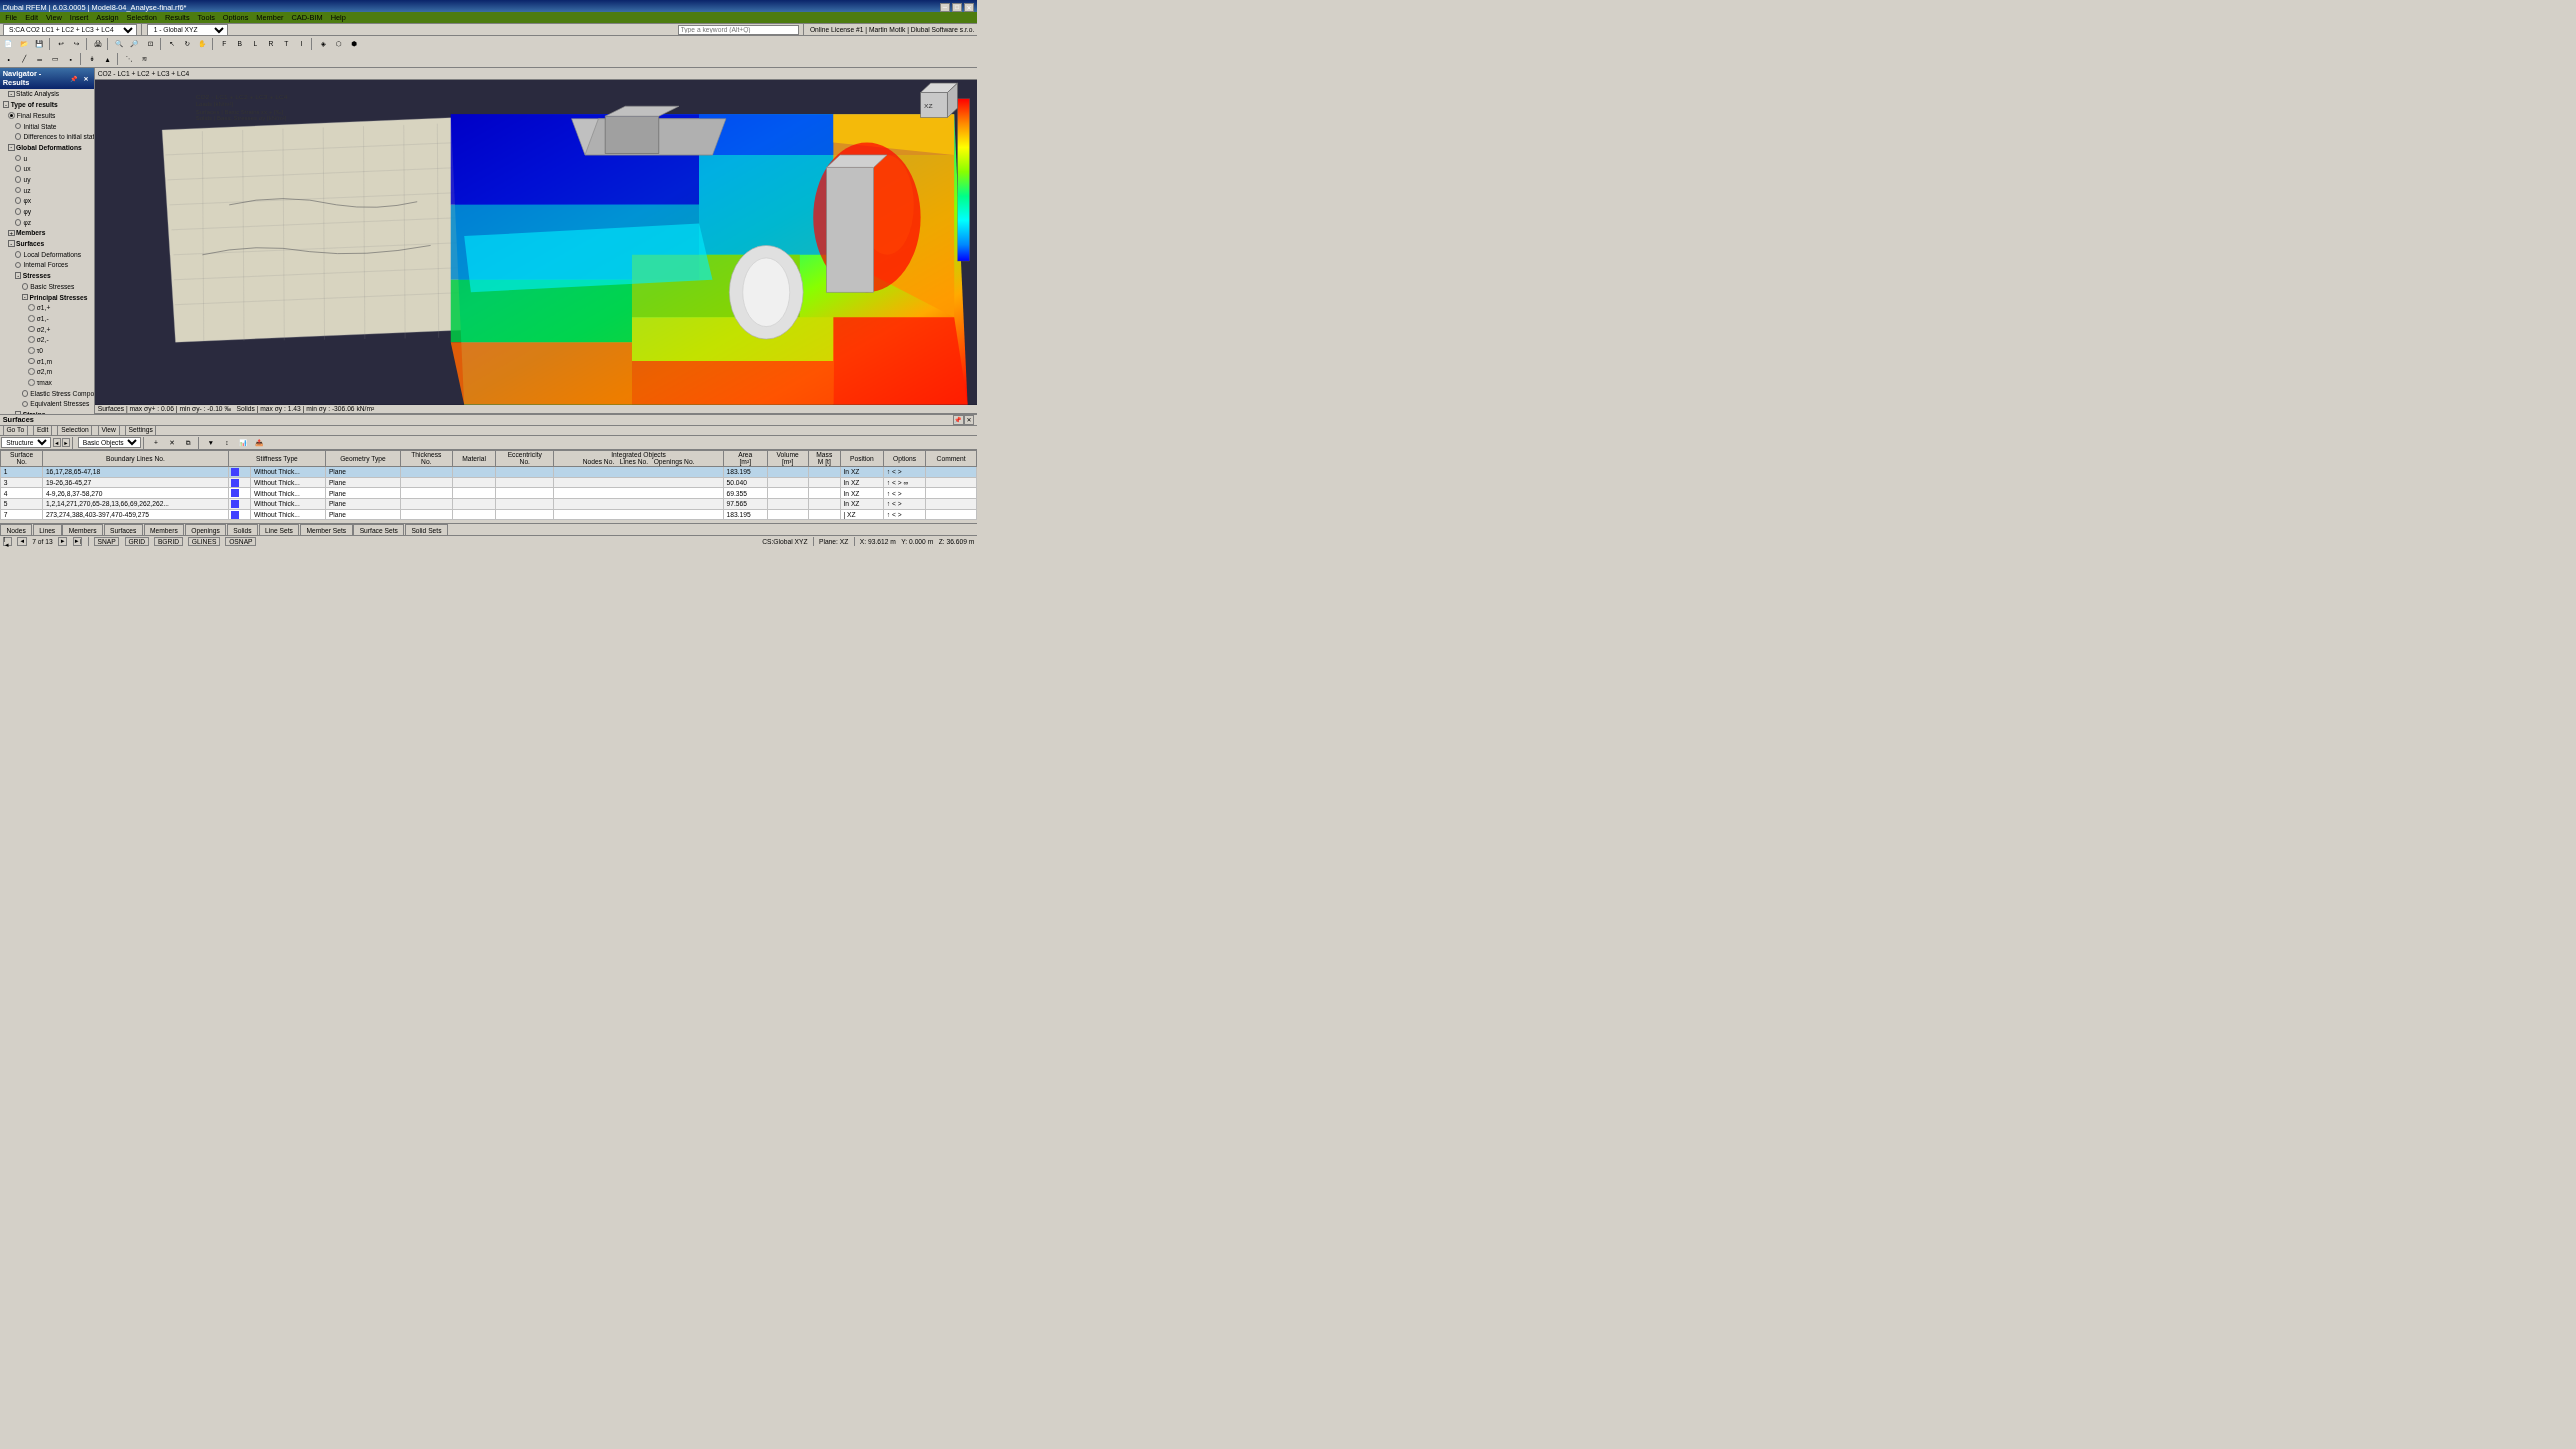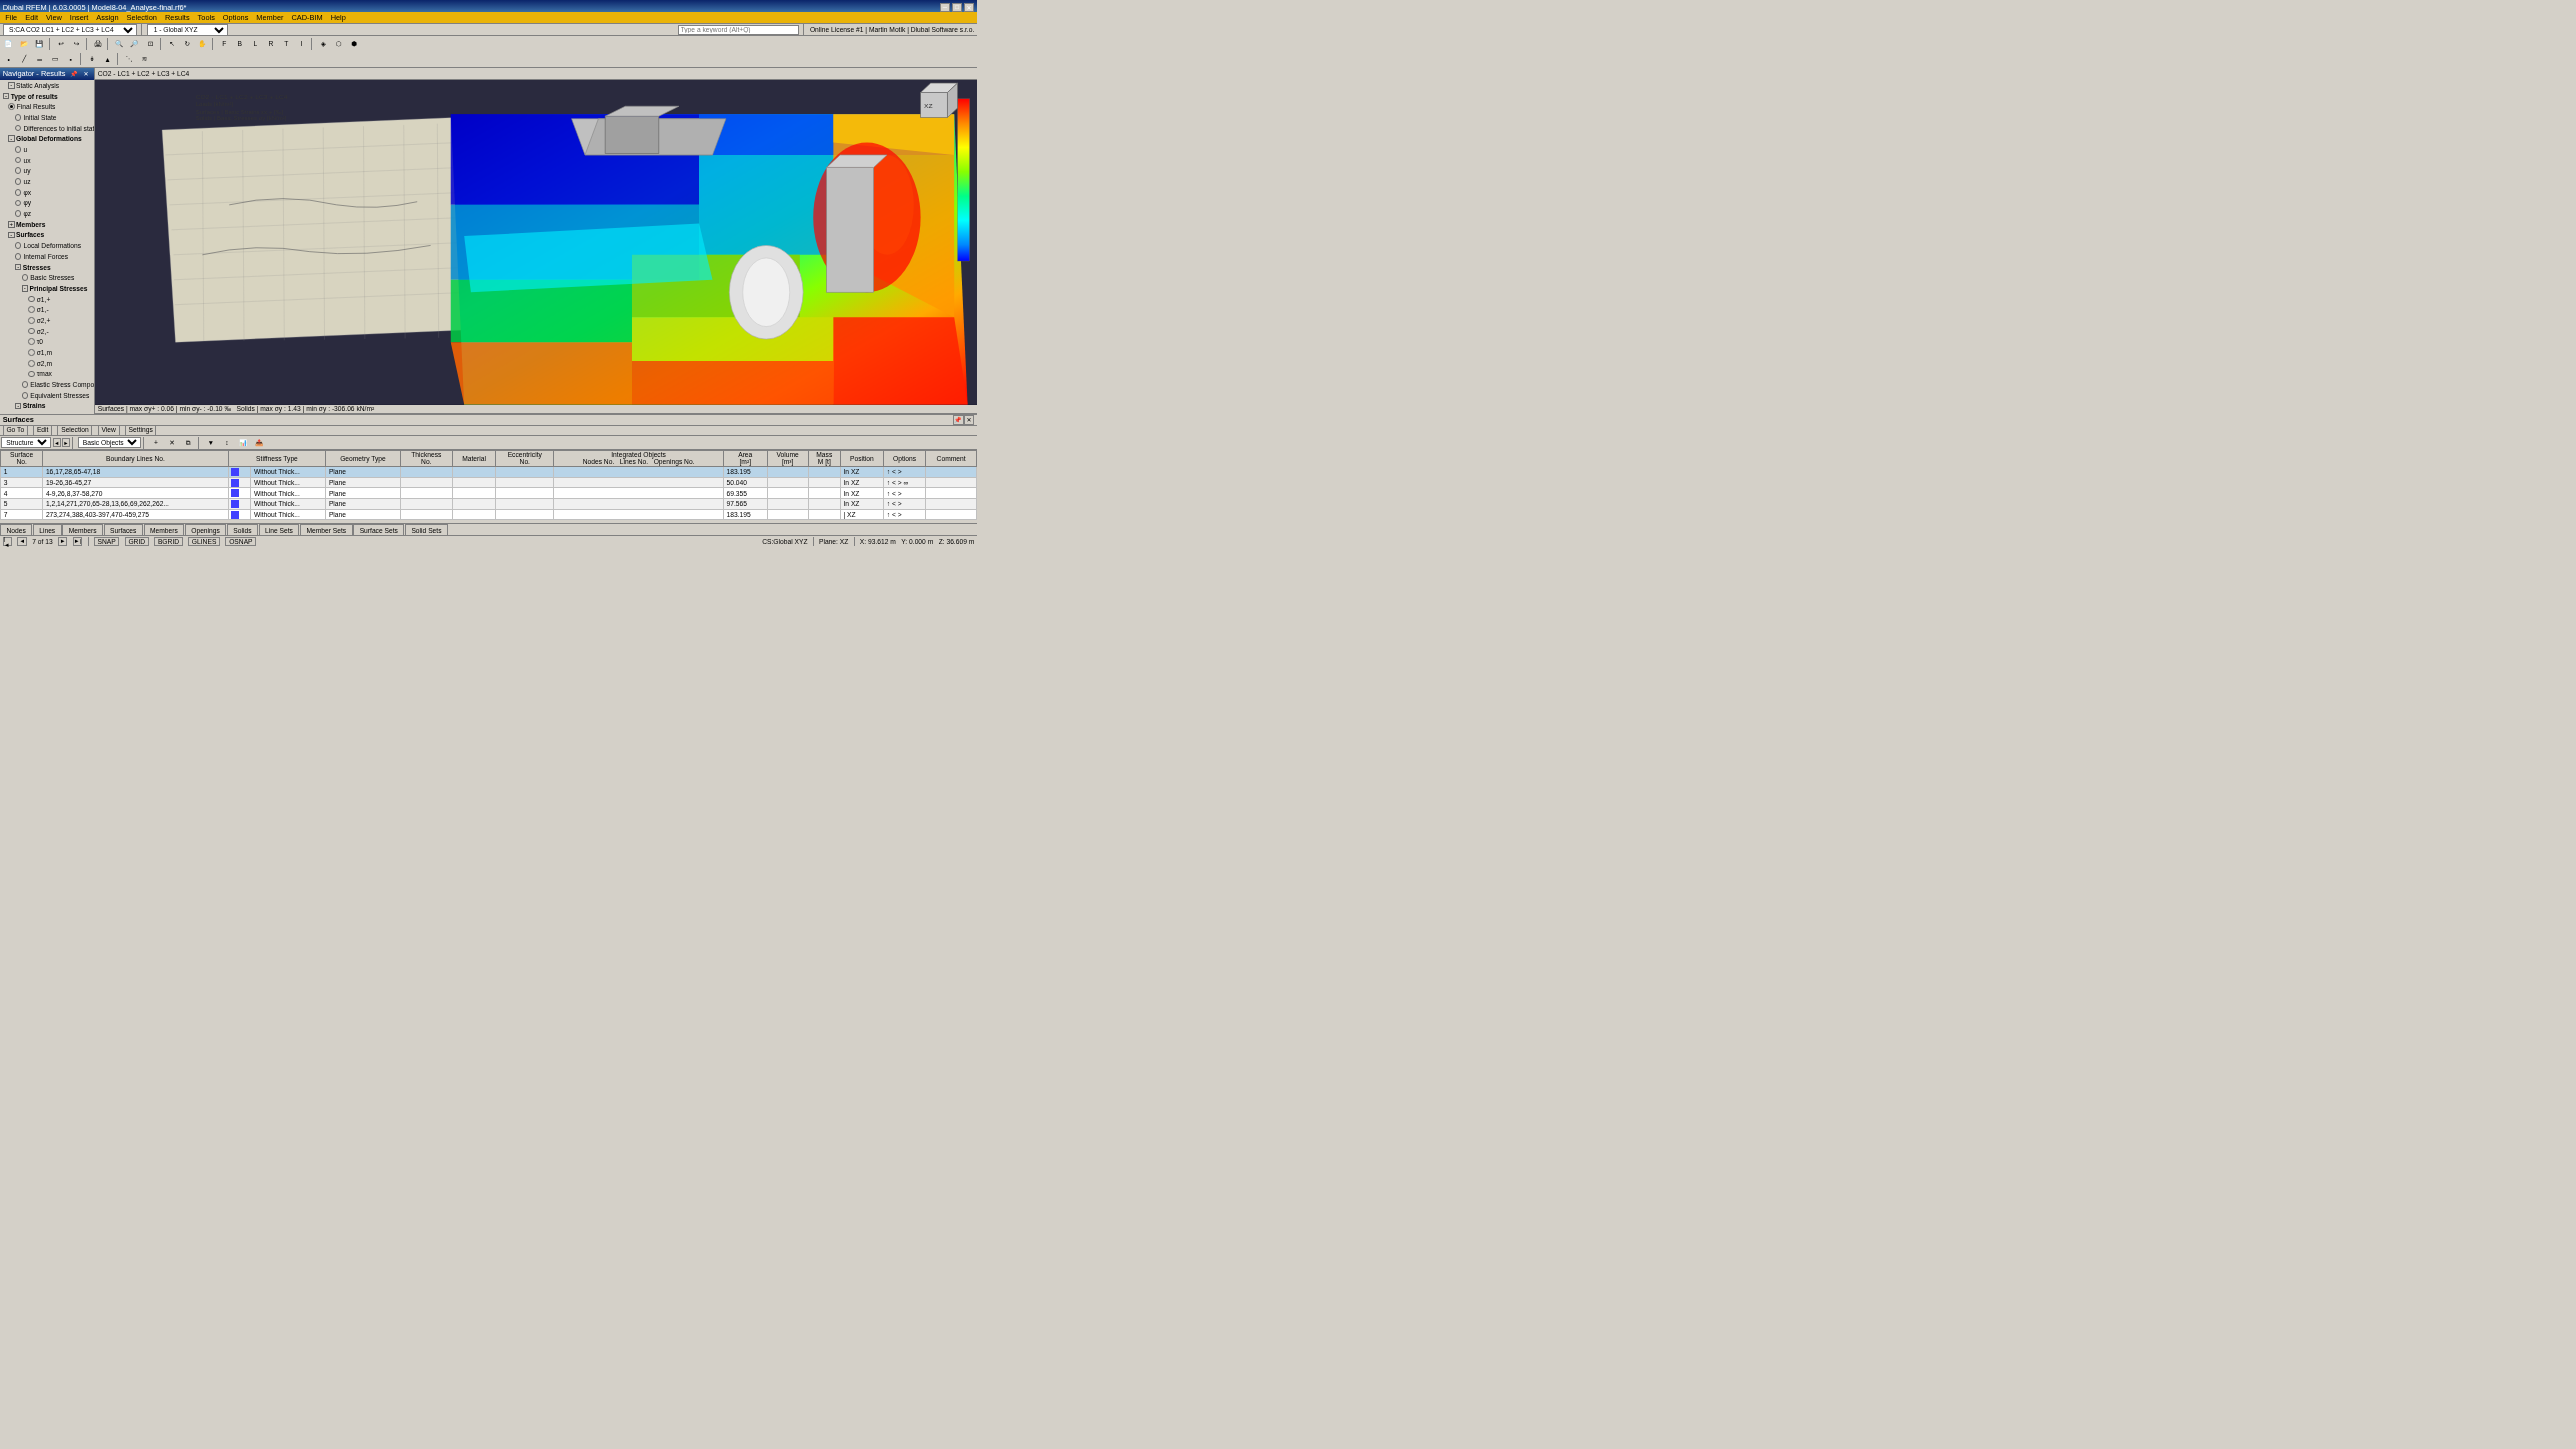--- a/index.html
+++ b/index.html
@@ -36,21 +36,21 @@
       font-size: 6px;
       display: flex;
       align-items: center;
       justify-content: center;
       cursor: pointer;
     }
 
     
     #menu-bar {
       height: 12px;
-      background: #eab308;
+      background: #4d7c0f;
       display: flex;
       align-items: center;
       padding: 0 1.3px;
       border-bottom: 0.7px solid #808080;
     }
     .menu-item {
       padding: 0 4px;
       height: 100%;
       display: flex;
       align-items: center;
@@ -108,21 +108,21 @@
       border-right: 0.7px solid #808080;
       display: flex;
       flex-direction: column;
       overflow: hidden;
     }
     #nav-header {
       background: linear-gradient(to bottom, #3a6ea5, #0a246a);
       color: white;
       padding: 1.3px 2.7px;
       font-size: 7.4px;
-      font-weight: normal;
+      font-weight: bold;
       display: flex;
       justify-content: space-between;
       align-items: center;
     }
     #nav-content {
       overflow-y: auto;
       overflow-x: hidden;
       flex: 1;
       font-size: 6.7px;
     }

